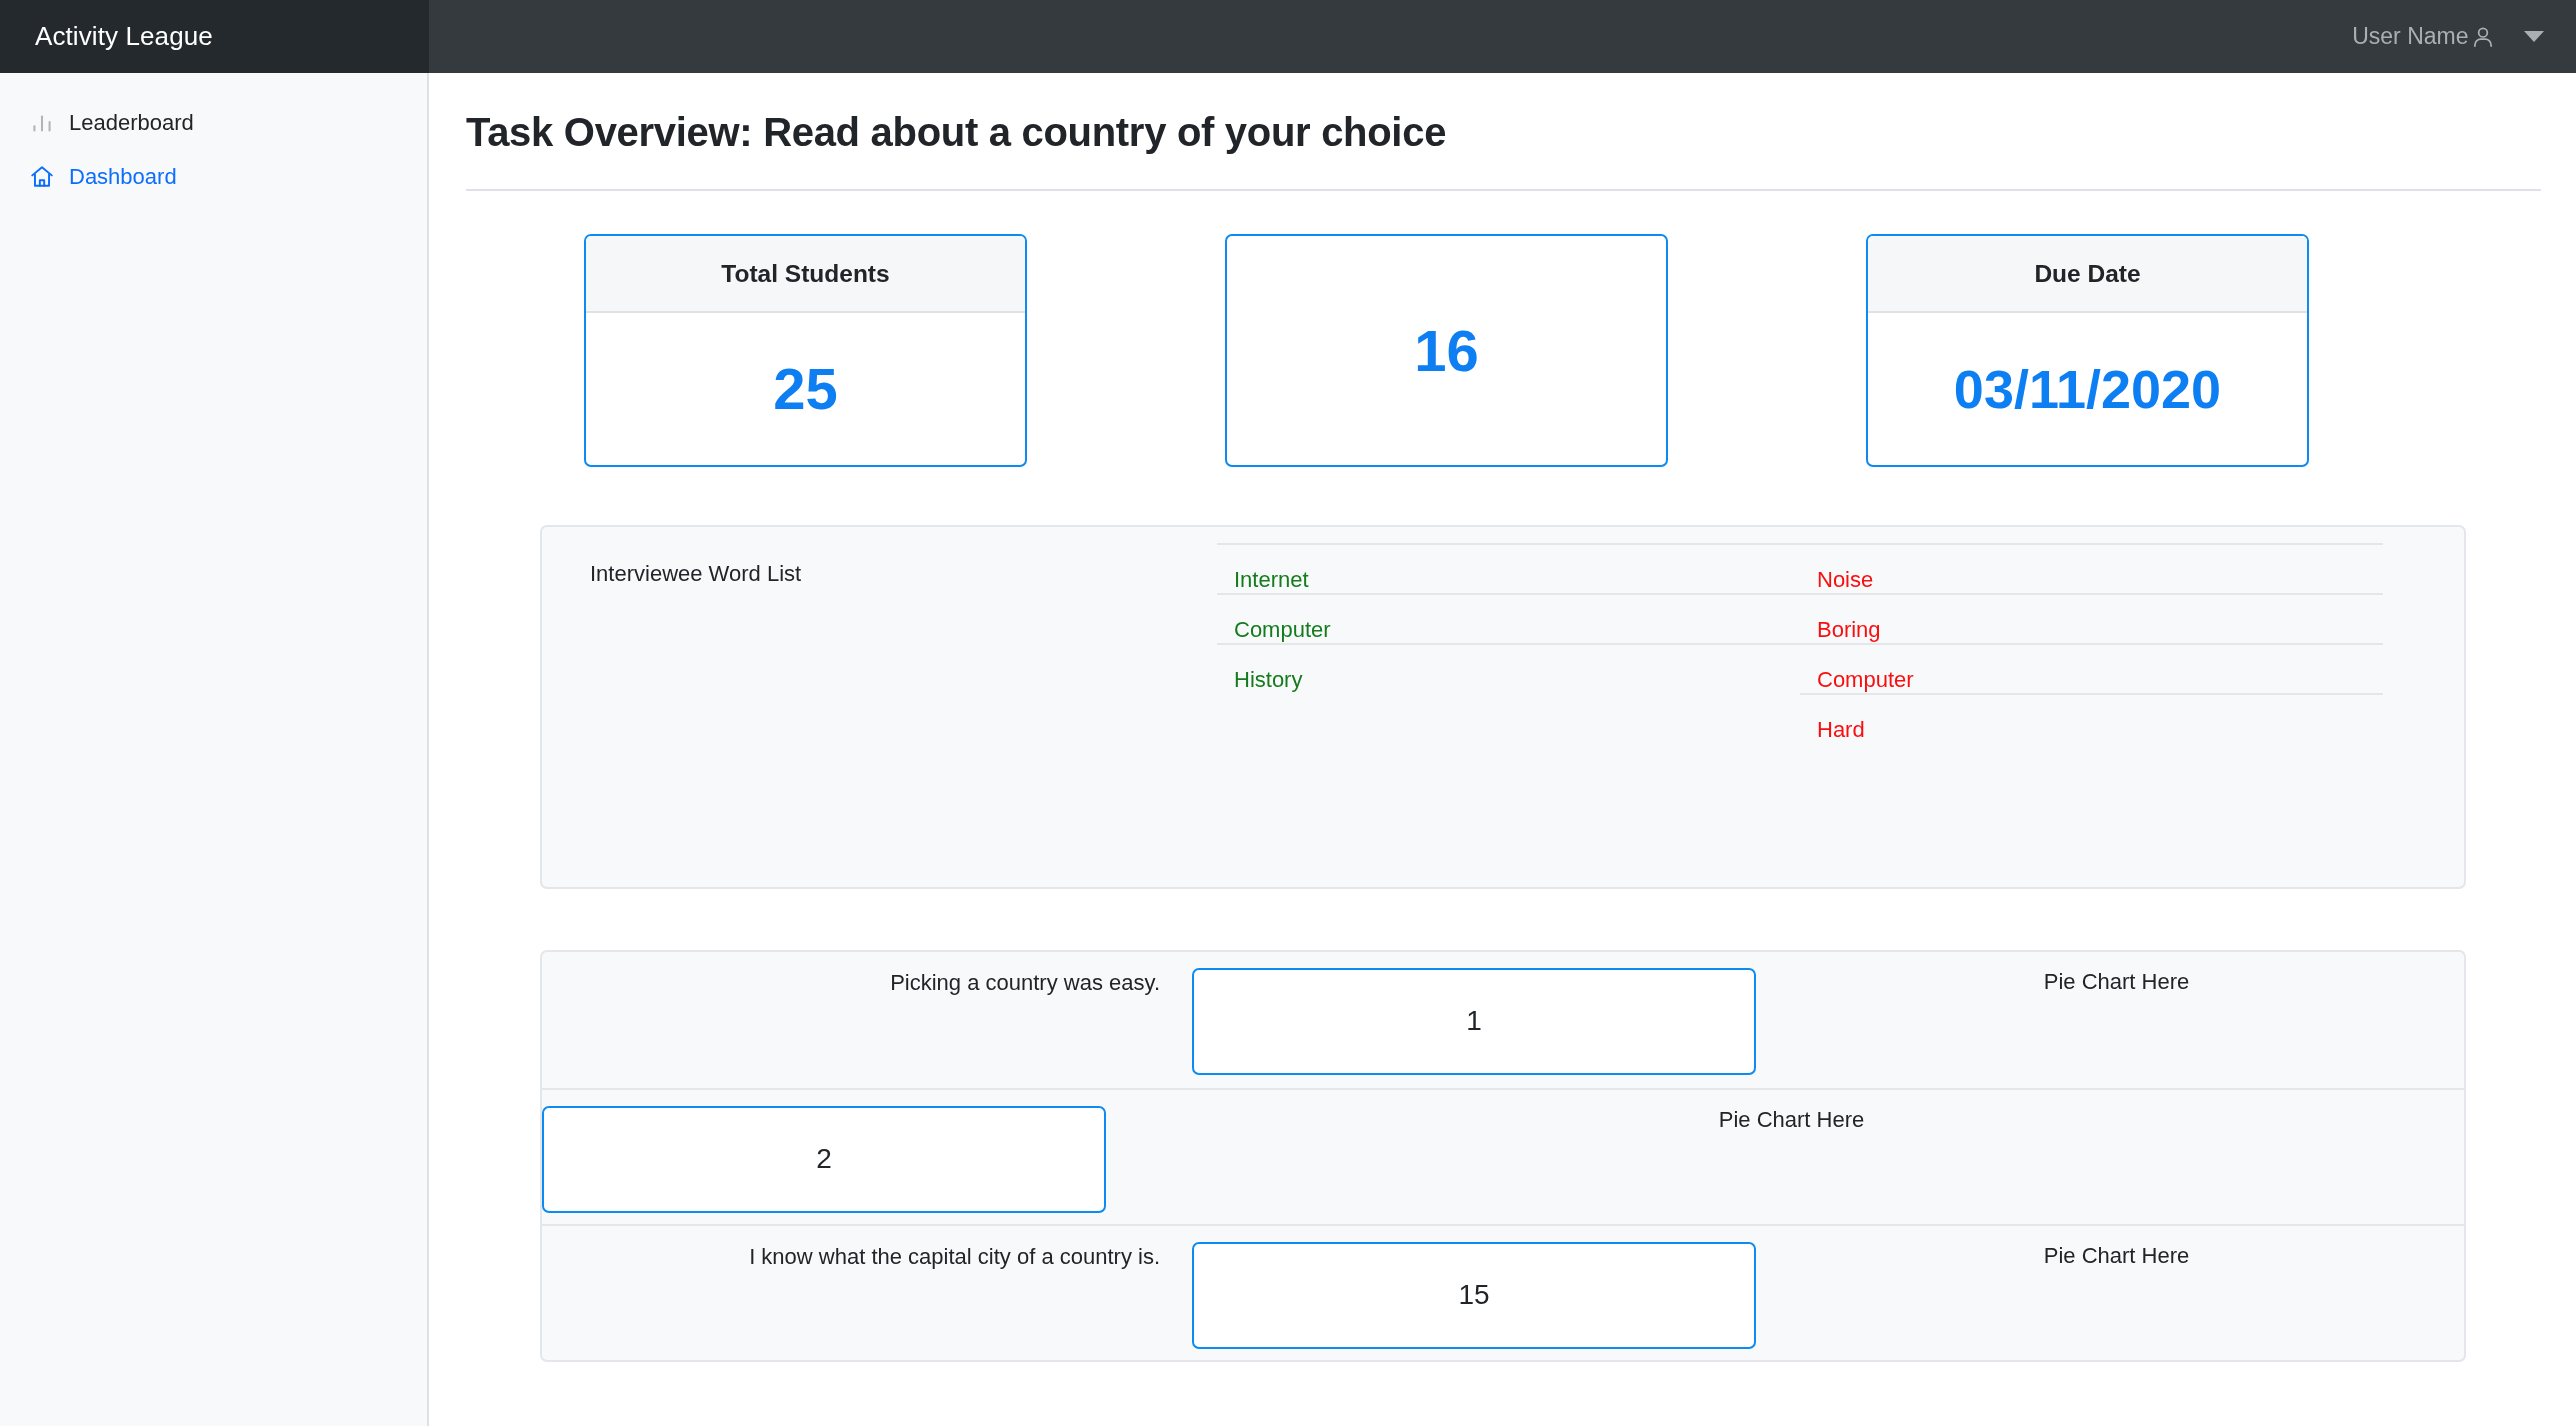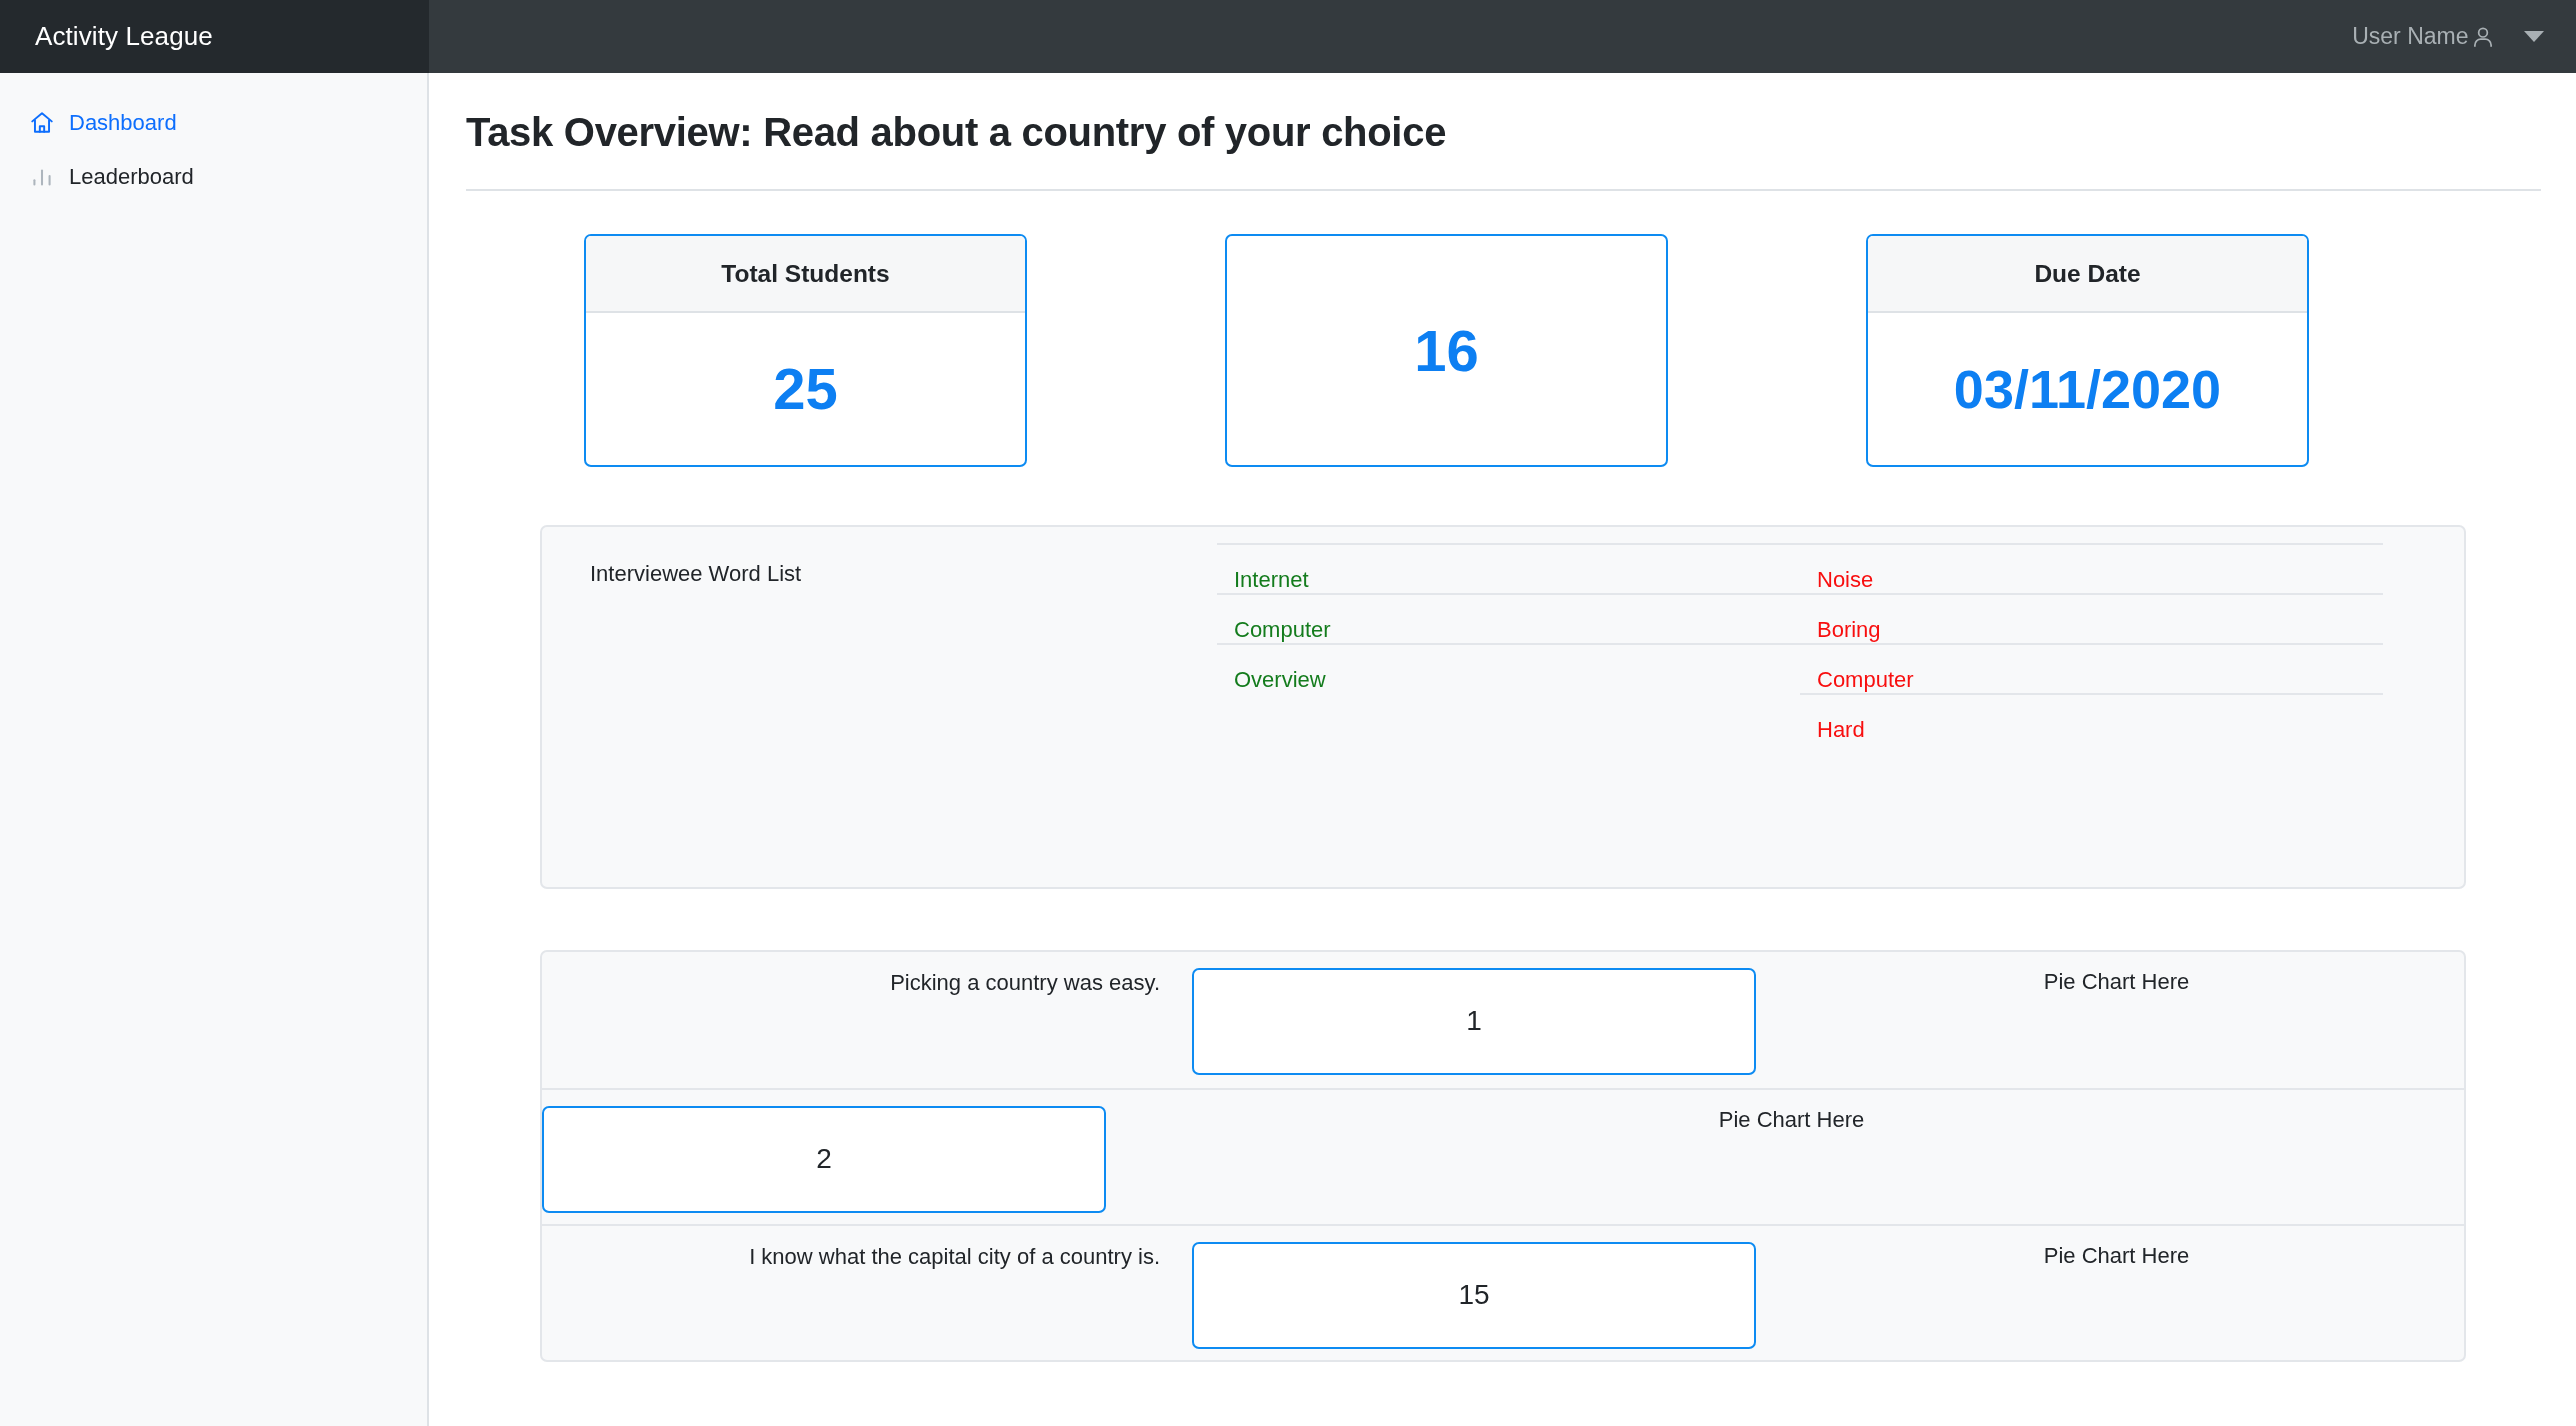--- a/index.html
+++ b/index.html
@@ -259,42 +259,42 @@
           <path d="M4.5 21v-1.5A5.5 5.5 0 0 1 10 14h4a5.5 5.5 0 0 1 5.5 5.5V21"></path>
         </svg>
       </span>
     </div>
     <div class="caret-down"></div>
   </div>
 </div>
 
 <div class="sidebar">
 
+  <div class="nav-item">
+    <span>
+      <svg class="nav-icon" viewBox="0 0 24 24" fill="none" stroke="#adb5bd" stroke-width="1.9" stroke-linecap="round">
+        <path d="M5 19v-4"></path>
+        <path d="M12 19V6"></path>
+        <path d="M19 19v-8"></path>
+      </svg>
+    </span>
+    <span class="nav-label">Leaderboard</span>
+  </div>
+
   <div class="nav-item active">
     <span>
       <svg class="nav-icon" viewBox="0 0 24 24" fill="none" stroke="#0d6efd" stroke-width="1.8" stroke-linecap="round" stroke-linejoin="round">
         <path d="M3 10.5 12 3l9 7.5"></path>
         <path d="M5.5 9.5V20h13V9.5"></path>
         <path d="M10 20v-5h4v5"></path>
       </svg>
     </span>
     <span class="nav-label">Dashboard</span>
   </div>
 
-  <div class="nav-item">
-    <span>
-      <svg class="nav-icon" viewBox="0 0 24 24" fill="none" stroke="#adb5bd" stroke-width="1.9" stroke-linecap="round">
-        <path d="M5 19v-4"></path>
-        <path d="M12 19V6"></path>
-        <path d="M19 19v-8"></path>
-      </svg>
-    </span>
-    <span class="nav-label">Leaderboard</span>
-  </div>
-
 </div>
 
 <div class="main">
 
   <div class="page-title">Task Overview: Read about a country of your choice</div>
   <div class="title-rule"></div>
 
   <div class="cards-row">
 
     <div class="card-slot">
@@ -336,21 +336,21 @@
     </div>
 
     <div class="wl-col">
       <div class="wl-row">
         <span class="wl-word positive">Internet</span>
       </div>
       <div class="wl-row">
         <span class="wl-word positive">Computer</span>
       </div>
       <div class="wl-row">
-        <span class="wl-word positive">Overview</span>
+        <span class="wl-word positive">History</span>
       </div>
     </div>
 
     <div class="wl-col">
       <div class="wl-row">
         <span class="wl-word negative">Noise</span>
       </div>
       <div class="wl-row">
         <span class="wl-word negative">Boring</span>
       </div>

